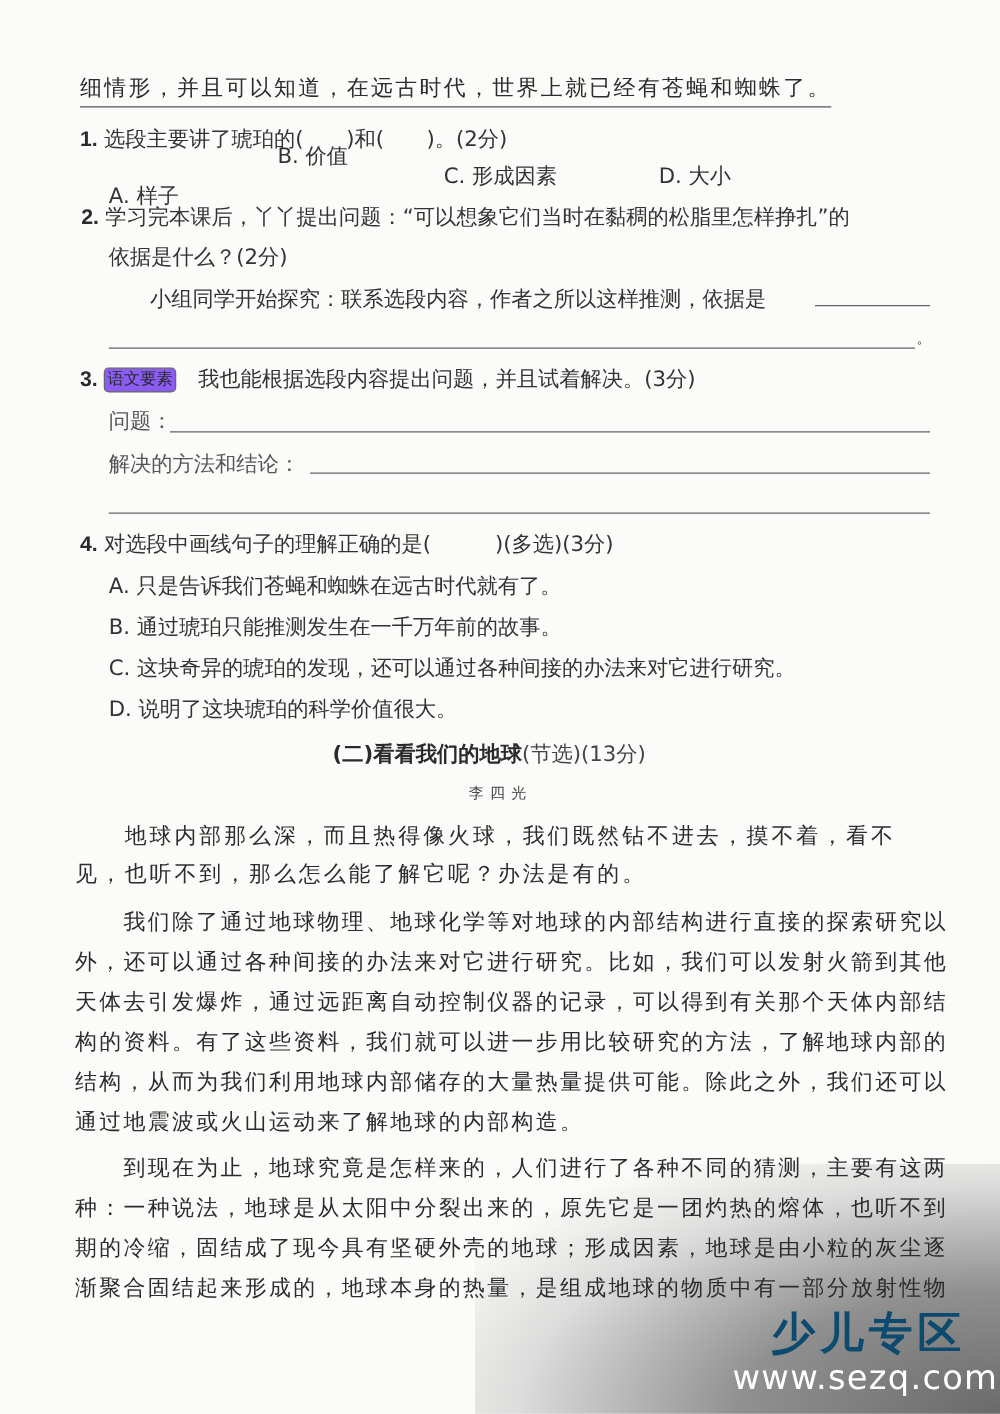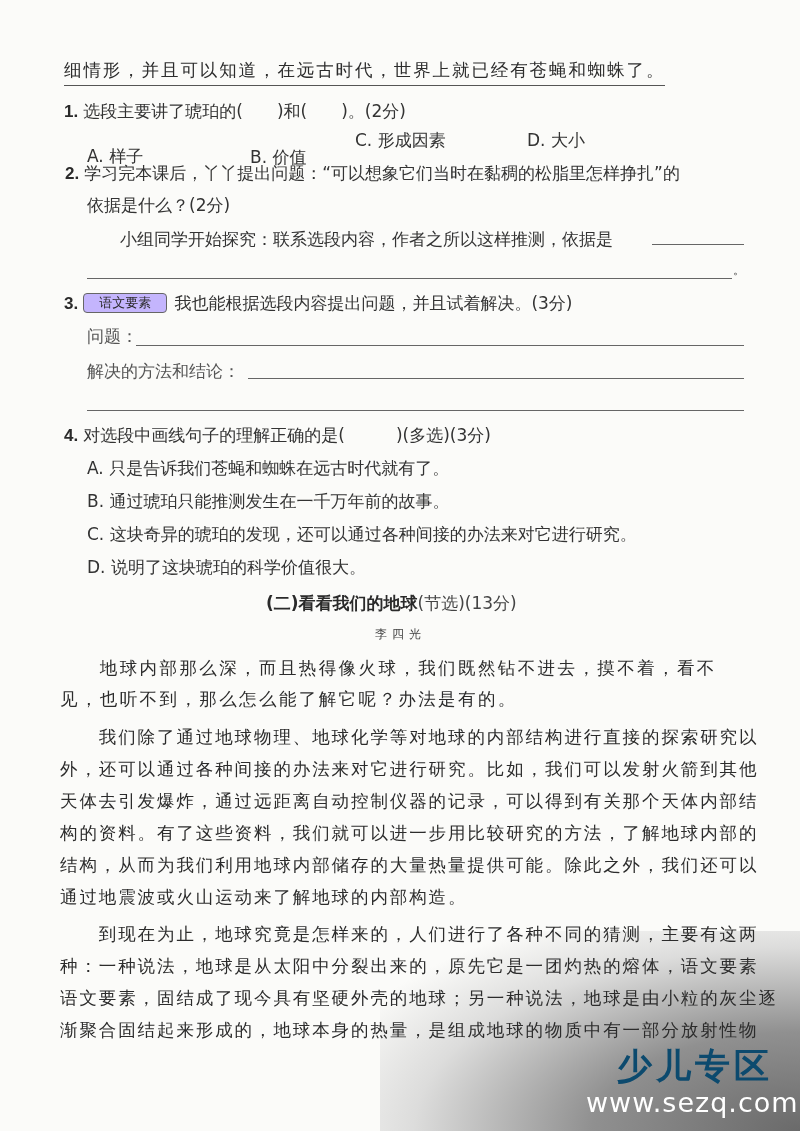--- a/index.html
+++ b/index.html
@@ -10,22 +10,22 @@
     color: #2a2a2a;
   }
   .abs { position: absolute; white-space: nowrap; }
   .q-text { font-family: "DejaVu Sans", "Liberation Sans", sans-serif; font-size: 17px; color: #333; }
   .q-num { font-weight: bold; font-family: "Liberation Sans", sans-serif; font-size: 17px; }
   .body-text { font-size: 17.5px; letter-spacing: 2.4px; color: #2c2c2c; }
   .underlined { border-bottom: 1.5px solid #555; padding-bottom: 3px; }
   .line { position: absolute; height: 0; border-bottom: 1.2px solid #666; }
   .tag {
     display: inline-block; border: 1.2px solid #666; border-radius: 4px;
-    background: #c4b5fd; font-size: 13px; padding: 1px 15px; line-height: 16px;
-    font-family: "DejaVu Serif", serif; vertical-align: 2px; margin-right: 2px;
+    background: #8b5cf6; font-size: 13px; padding: 1px 2px; line-height: 16px;
+    font-family: "DejaVu Serif", serif; vertical-align: 2px; margin-right: 12px;
   }
   .sect-title { font-family: "DejaVu Sans", sans-serif; font-weight: bold; font-size: 17px; }
   .sect-sub { font-weight: normal; color: #444; }
   .author { font-size: 12px; letter-spacing: 5px; color: #444; }
   .corner {
     position: absolute; right: 0; bottom: 0; width: 420px; height: 200px;
     background: radial-gradient(ellipse at 100% 100%, #6a6a6a 0%, #909090 35%, rgba(200,200,200,0.6) 65%, rgba(251,251,249,0) 85%);
   }
   .wm-cn {
     position: absolute; left: 617px; top: 1043px; font-family: "DejaVu Sans", sans-serif;
@@ -41,21 +41,21 @@
 
 <div class="corner"></div>
 
 <div class="abs body-text underlined" style="left:64px;top:58px;letter-spacing:1.9px;">细情形，并且可以知道，在远古时代，世界上就已经有苍蝇和蜘蛛了。</div>
 
 <div class="abs" style="left:64px;top:100px;">
   <span class="q-num">1.</span>
   <span class="q-text">选段主要讲了琥珀的(　　)和(　　)。(2分)</span>
 </div>
 <div class="abs q-text" style="left:87px;top:145px;">A. 样子</div>
-<div class="abs q-text" style="left:222px;top:146px;margin-left:28px;">B. 价值</div>
+<div class="abs q-text" style="left:222px;top:113px;">B. 价值</div>
 <div class="abs q-text" style="left:355px;top:129px;">C. 形成因素</div>
 <div class="abs q-text" style="left:527px;top:129px;">D. 大小</div>
 
 <div class="abs" style="left:65px;top:162px;">
   <span class="q-num">2.</span>
   <span class="q-text">学习完本课后，丫丫提出问题：“可以想象它们当时在黏稠的松脂里怎样挣扎”的</span>
 </div>
 <div class="abs q-text" style="left:87px;top:194px;">依据是什么？(2分)</div>
 <div class="abs q-text" style="left:120px;top:228px;">小组同学开始探究：联系选段内容，作者之所以这样推测，依据是</div>
 <div class="line" style="left:652px;top:244px;width:92px;"></div>
@@ -89,18 +89,18 @@
 
 <div class="abs body-text" style="left:60px;top:656px;">　　地球内部那么深，而且热得像火球，我们既然钻不进去，摸不着，看不</div>
 <div class="abs body-text" style="left:60px;top:687px;">见，也听不到，那么怎么能了解它呢？办法是有的。</div>
 <div class="abs body-text" style="left:60px;top:725px;letter-spacing:1.9px;">　　我们除了通过地球物理、地球化学等对地球的内部结构进行直接的探索研究以</div>
 <div class="abs body-text" style="left:60px;top:757px;letter-spacing:1.9px;">外，还可以通过各种间接的办法来对它进行研究。比如，我们可以发射火箭到其他</div>
 <div class="abs body-text" style="left:60px;top:789px;letter-spacing:1.9px;">天体去引发爆炸，通过远距离自动控制仪器的记录，可以得到有关那个天体内部结</div>
 <div class="abs body-text" style="left:60px;top:821px;letter-spacing:1.9px;">构的资料。有了这些资料，我们就可以进一步用比较研究的方法，了解地球内部的</div>
 <div class="abs body-text" style="left:60px;top:853px;letter-spacing:1.9px;">结构，从而为我们利用地球内部储存的大量热量提供可能。除此之外，我们还可以</div>
 <div class="abs body-text" style="left:60px;top:885px;letter-spacing:1.9px;">通过地震波或火山运动来了解地球的内部构造。</div>
 <div class="abs body-text" style="left:60px;top:922px;letter-spacing:1.9px;">　　到现在为止，地球究竟是怎样来的，人们进行了各种不同的猜测，主要有这两</div>
-<div class="abs body-text" style="left:60px;top:954px;letter-spacing:1.9px;">种：一种说法，地球是从太阳中分裂出来的，原先它是一团灼热的熔体，语文要素</div>
-<div class="abs body-text" style="left:60px;top:986px;letter-spacing:1.9px;">语文要素，固结成了现今具有坚硬外壳的地球；另一种说法，地球是由小粒的灰尘逐</div>
+<div class="abs body-text" style="left:60px;top:954px;letter-spacing:1.9px;">种：一种说法，地球是从太阳中分裂出来的，原先它是一团灼热的熔体，也听不到</div>
+<div class="abs body-text" style="left:60px;top:986px;letter-spacing:1.9px;">期的冷缩，固结成了现今具有坚硬外壳的地球；形成因素，地球是由小粒的灰尘逐</div>
 <div class="abs body-text" style="left:60px;top:1018px;letter-spacing:1.9px;">渐聚合固结起来形成的，地球本身的热量，是组成地球的物质中有一部分放射性物</div>
 
 <div class="wm-cn">少儿专区</div>
 <div class="wm-url">www.sezq.com</div>
 
 </body></html>

